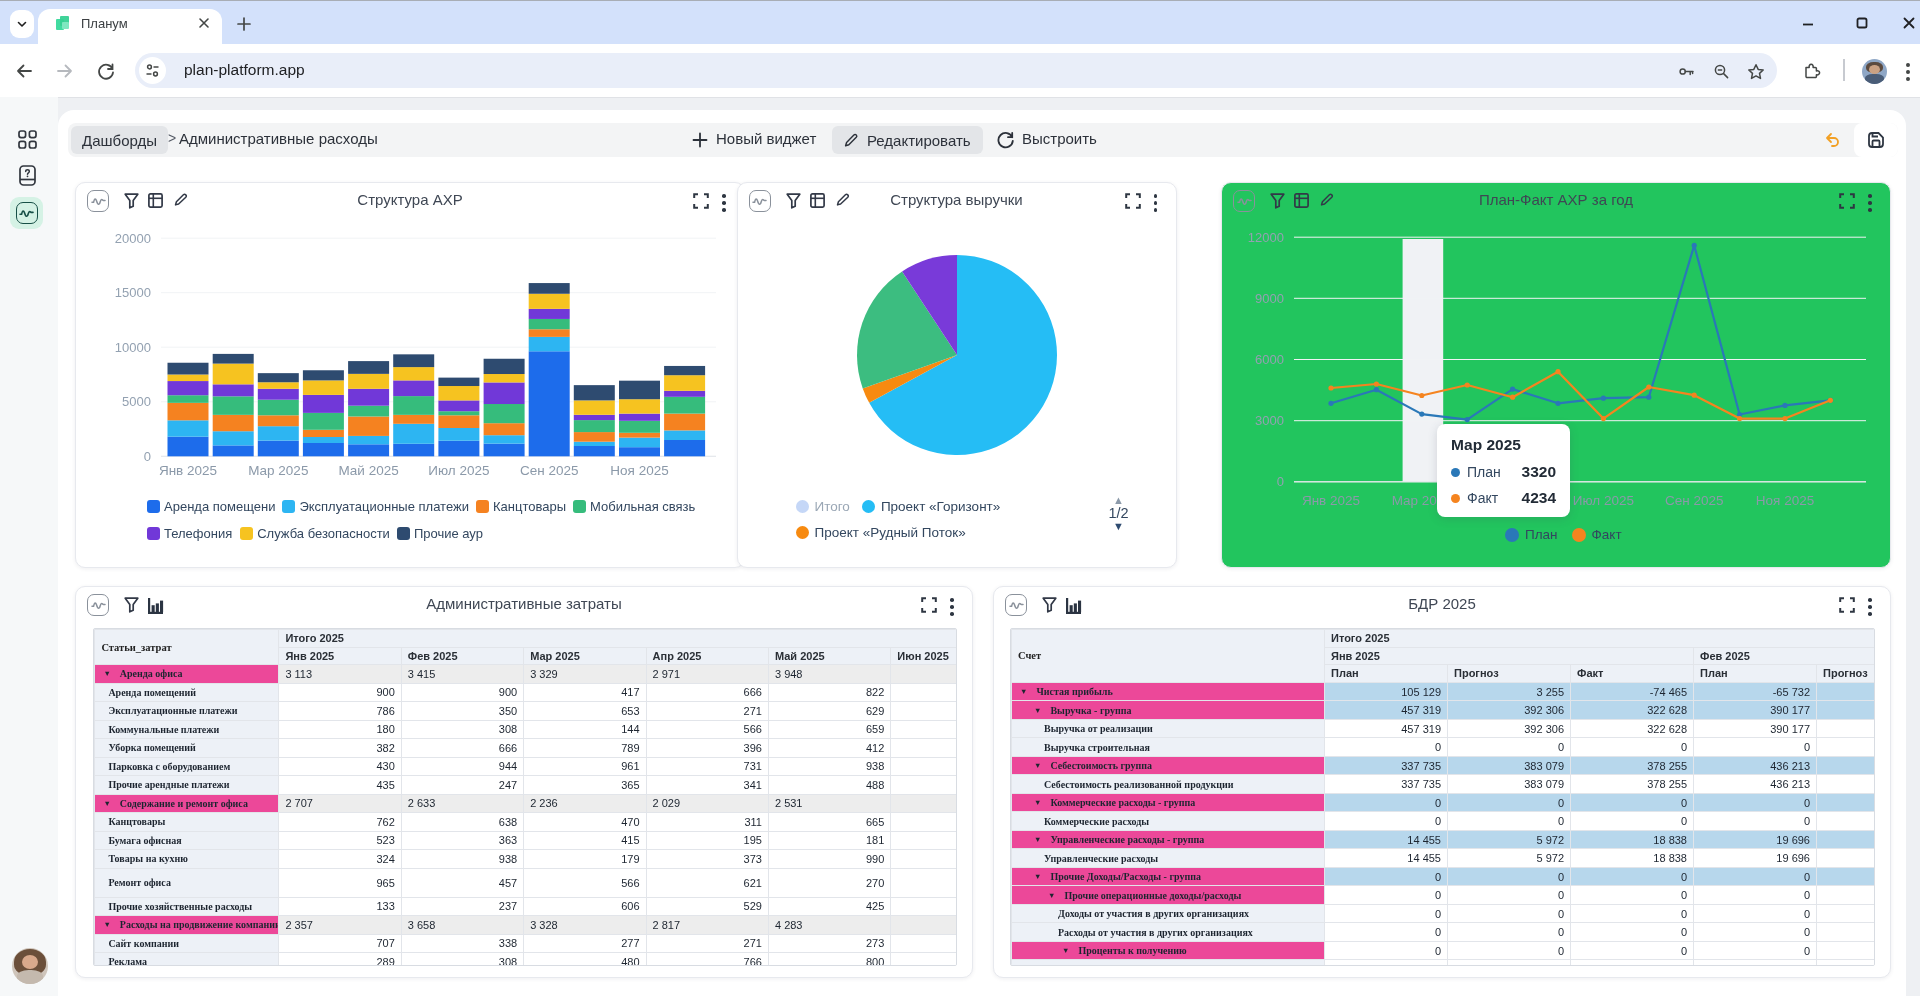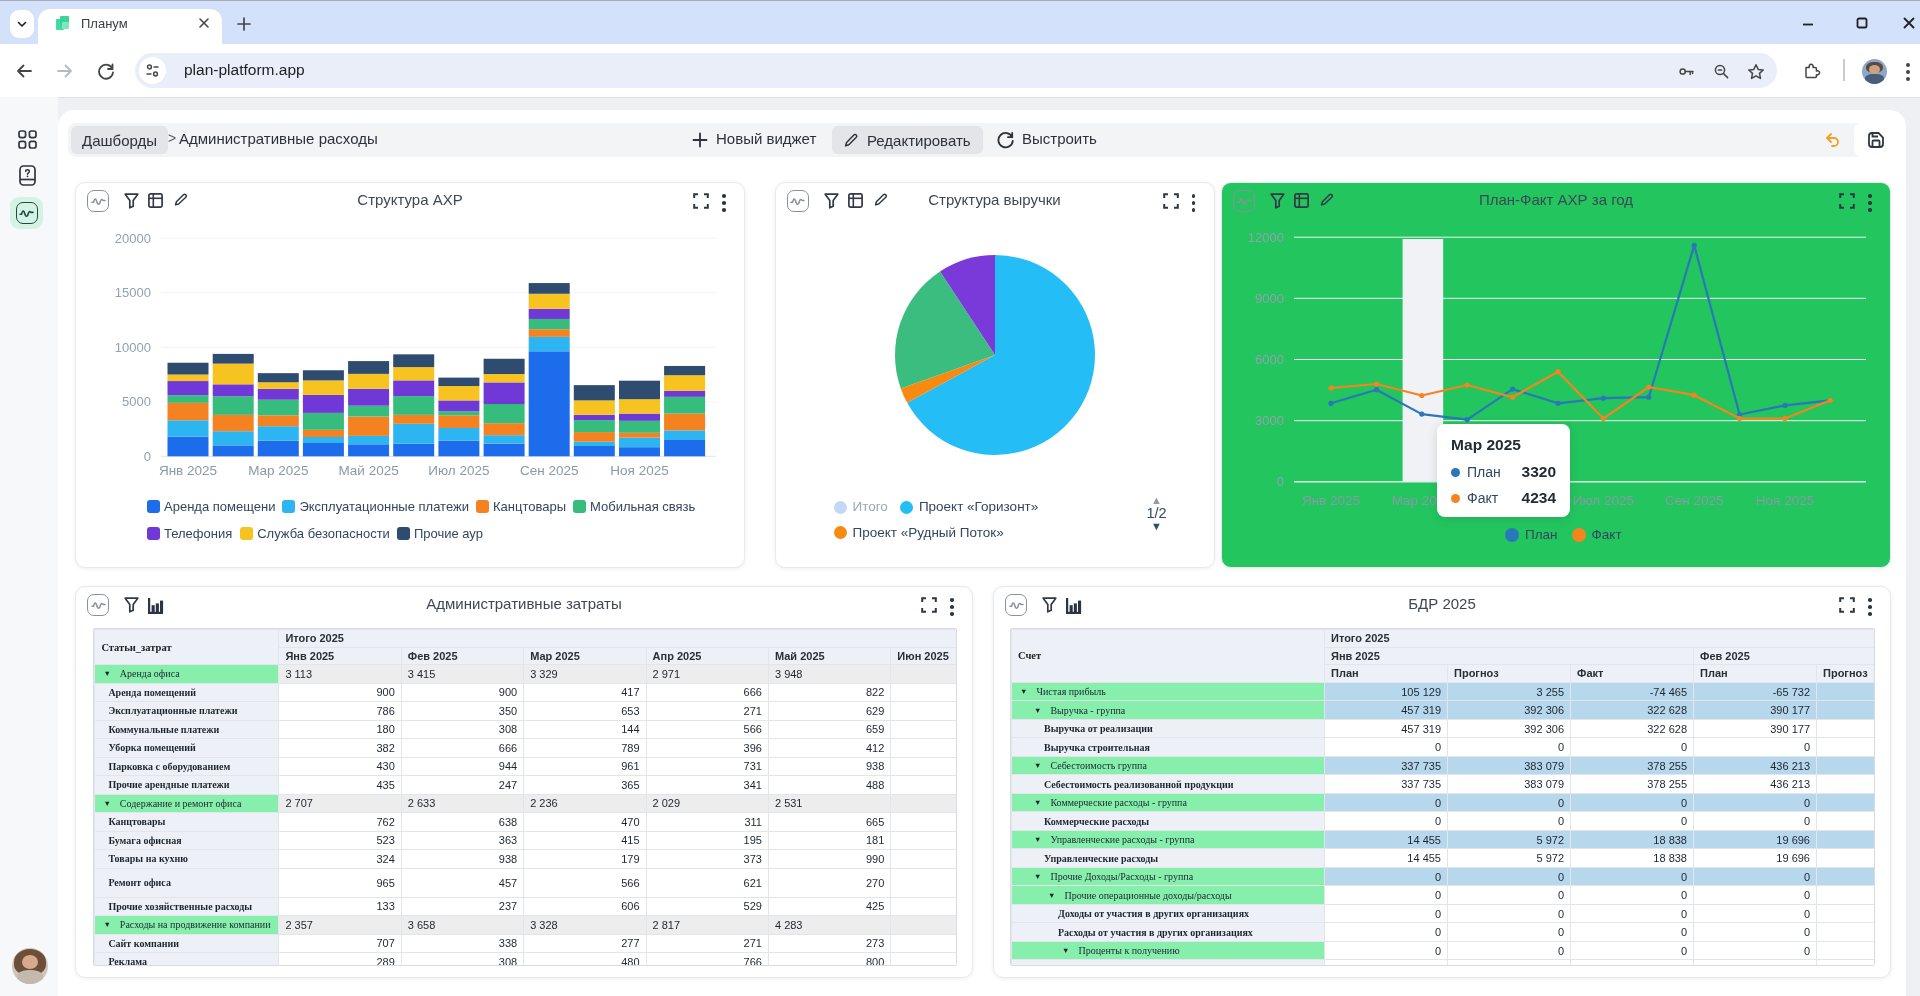--- a/index.html
+++ b/index.html
@@ -1,20 +1,20 @@
 <!DOCTYPE html>
 <html><head><meta charset="utf-8">
 <style>
 *{margin:0;padding:0}
 html,body{width:1920px;height:996px;overflow:hidden}
 body{font-family:"Liberation Sans",sans-serif;background:#eef0f3;position:relative}
 td{border:1px solid #e2e5ea;padding:0 6px;overflow:hidden;white-space:nowrap}
 td.hl{background:#edf1f7;font-family:"Liberation Serif",serif;font-weight:bold;font-size:10.5px;color:#222}
 td.hm{background:#edf1f7;font-family:"Liberation Sans",sans-serif;font-weight:bold;font-size:11px;color:#2a2f36;text-align:left}
-td.gl{background:#86efac;font-family:"Liberation Serif",serif;font-weight:normal;font-size:10px;color:#1d2530;padding-left:8px}
+td.gl{background:#ec4899;font-family:"Liberation Serif",serif;font-weight:bold;font-size:10px;color:#1d2530;padding-left:8px}
 td.nl{background:#edf1f7;font-family:"Liberation Serif",serif;font-weight:bold;font-size:10px;color:#1d2530;padding-left:13px}
 td.gv{background:#ededed;text-align:left;color:#1d2530}
 td.nv{background:#fff;text-align:right;color:#1d2530}
 td.bv{background:#b7d7ec;text-align:right;color:#1d2530}
 .tri{display:inline-block;font-size:7.5px;color:#1d2530;margin-right:9px;vertical-align:1px}
 </style></head>
 <body>
 <div style="position:absolute;left:0;top:0;width:1920px;height:44px;background:#d3e1fb;border-top:1px solid #a8adb5;box-sizing:border-box">
     <div style="position:absolute;left:10px;top:9px;width:24px;height:28px;background:#fff;border-radius:9px;display:flex;align-items:center;justify-content:center">
       <svg width="12" height="12" viewBox="0 0 12 12">
@@ -286,21 +286,21 @@
       </div>
       <div style="position:absolute;left:71px;top:343px;display:flex;align-items:center;white-space:nowrap">
         <span style="width:13px;height:13px;border-radius:3px;background:#7138d8;margin-right:4px;flex:none"></span>
         <span style="font-size:13px;color:#33475f;margin-right:8px">Телефония</span>
         <span style="width:13px;height:13px;border-radius:3px;background:#f6c320;margin-right:4px;flex:none"></span>
         <span style="font-size:13px;color:#33475f;margin-right:7px">Служба безопасности</span>
         <span style="width:13px;height:13px;border-radius:3px;background:#2e4b70;margin-right:4px;flex:none"></span>
         <span style="font-size:13px;color:#33475f;margin-right:7px">Прочие аур</span>
       </div>
     </div>
-    <div style="position:absolute;left:717px;top:72px;width:440px;height:386px;background:#fff;border:1px solid #e7e9ee;border-radius:10px;box-shadow:0 1px 4px rgba(25,35,55,.07);box-sizing:border-box">
+    <div style="position:absolute;left:679px;top:72px;width:440px;height:386px;background:#fff;border:1px solid #e7e9ee;border-radius:10px;box-shadow:0 1px 4px rgba(25,35,55,.07);box-sizing:border-box">
       <div style="position:absolute;left:11px;top:7px;width:22px;height:22px;border:1.5px solid #8a919b;border-radius:7px;box-sizing:border-box;display:flex;align-items:center;justify-content:center">
         <svg width="15" height="12" viewBox="0 0 15 12">
           <path d="M1 7.2 H2.6 C3.4 3.2,4.6 3.2,5.4 5.6 C6.2 8,7 10,8.2 9 C9.4 8,9.2 4.6,10.6 4.6 C11.6 4.6,11.8 5.4,12.4 5.4 H14" fill="none" stroke="#8a919b" stroke-width="1.5" stroke-linecap="round"></path>
         </svg>
       </div>
       <svg style="position:absolute;left:48px;top:10px" width="15" height="16" viewBox="0 0 15 16">
         <path d="M1.2 1.2 H13.8 L9.2 7.4 V13.2 L5.8 14.8 V7.4 Z" fill="none" stroke="#323947" stroke-width="1.7" stroke-linejoin="round"></path>
       </svg>
       <svg style="position:absolute;left:72px;top:10px" width="15" height="15" viewBox="0 0 15 15">
         <rect x="0.9" y="0.9" width="13.2" height="13.2" rx="1.5" fill="none" stroke="#323947" stroke-width="1.7"></rect>
@@ -321,21 +321,21 @@
         <div style="width:3.6px;height:3.6px;border-radius:50%;background:#2e3642"></div>
         <div style="width:3.6px;height:3.6px;border-radius:50%;background:#2e3642;margin-top:3.4px"></div>
         <div style="width:3.6px;height:3.6px;border-radius:50%;background:#2e3642;margin-top:3.4px"></div>
       </div>
       <svg width="438" height="384" viewBox="0 0 438 384" style="position:absolute;left:0;top:0">
         <path d="M219,172 L219.00,72.00 A100,100 0 1 1 131.20,219.87 Z" fill="#25bdf5"></path>
         <path d="M219,172 L131.20,219.87 A100,100 0 0 1 124.74,205.38 Z" fill="#f78a10"></path>
         <path d="M219,172 L124.74,205.38 A100,100 0 0 1 164.10,88.42 Z" fill="#3cbd80"></path>
         <path d="M219,172 L164.10,88.42 A100,100 0 0 1 219.00,72.00 Z" fill="#793ad9"></path>
       </svg>
-      <div style="position:absolute;left:58px;top:316px;display:flex;align-items:flex-end;white-space:nowrap">
+      <div style="position:absolute;left:58px;top:316px;display:flex;align-items:center;white-space:nowrap">
         <span style="width:13px;height:13px;border-radius:50%;background:#c5d7f7;margin-right:6px"></span>
         <span style="font-size:13.5px;color:#9aa7b5;margin-right:12px">Итого</span>
         <span style="width:13px;height:13px;border-radius:50%;background:#25bdf5;margin-right:6px"></span>
         <span style="font-size:13.5px;color:#33475f">Проект «Горизонт»</span>
       </div>
       <div style="position:absolute;left:58px;top:342px;display:flex;align-items:center;white-space:nowrap">
         <span style="width:13px;height:13px;border-radius:50%;background:#f78a10;margin-right:6px"></span>
         <span style="font-size:13.5px;color:#33475f">Проект «Рудный Поток»</span>
       </div>
       <div style="position:absolute;left:366px;top:312px;width:30px;text-align:center">

